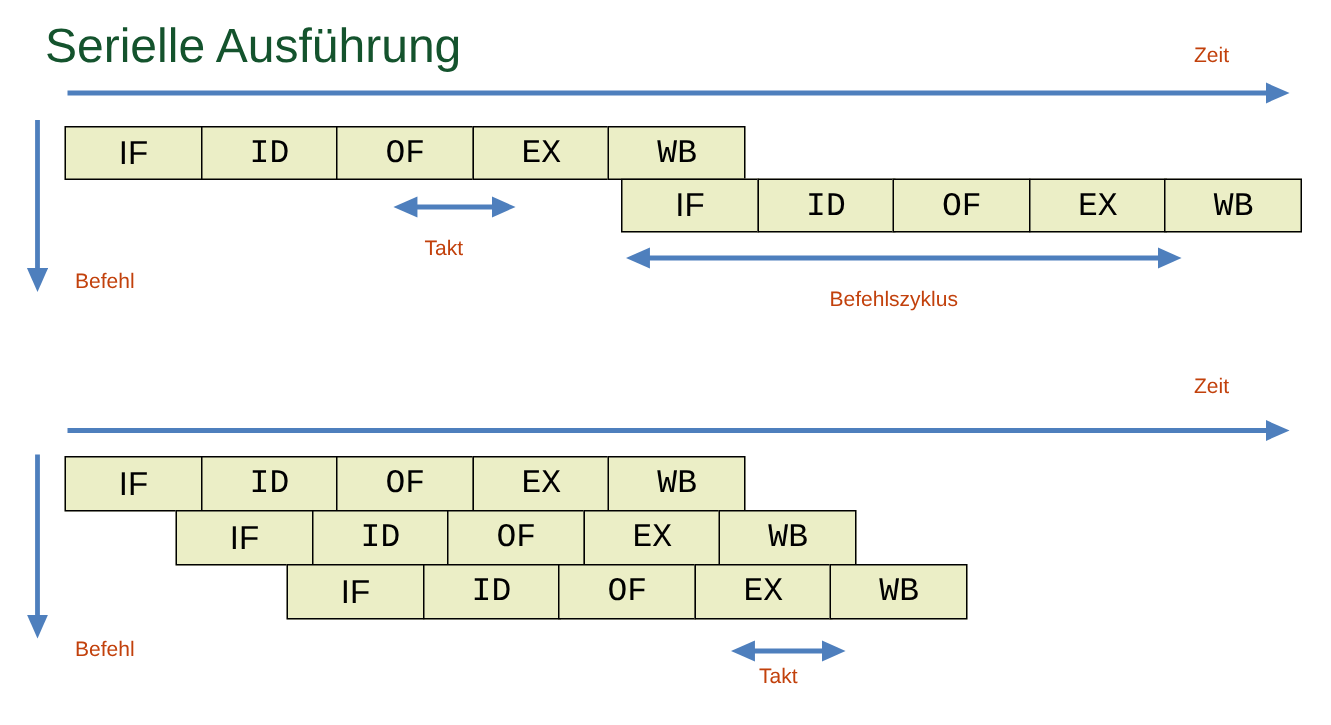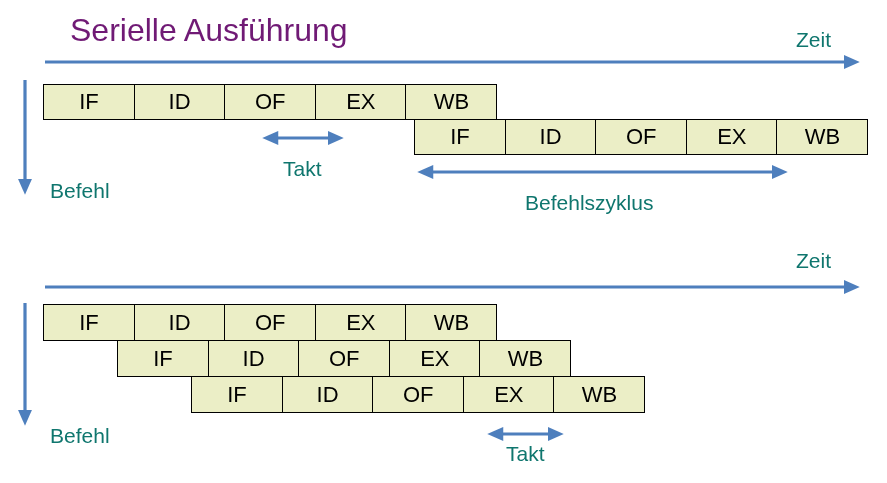--- a/index.html
+++ b/index.html
@@ -13,48 +13,47 @@
     height: 483px;
     background: #ffffff;
     overflow: hidden;
     font-family: "Liberation Sans", sans-serif;
     color: #000;
   }
   .title {
     position: absolute;
     font-size: 32px;
     line-height: 1;
-    color: #701a75;
+    color: #14532d;
     white-space: nowrap;
-    margin-left: 40px;
   }
   .lbl {
     position: absolute;
-    font-size: 21px;
+    font-size: 14px;
     line-height: 1;
-    color: #0f766e;
+    color: #c2410c;
     white-space: nowrap;
   }
   .row {
     position: absolute;
     display: flex;
   }
   .cell {
     box-sizing: border-box;
     width: 92px;
     height: 36px;
     background: var(--box-fill, #EBEEC6);
     border: 1.4px solid var(--box-border, #000);
     display: flex;
     align-items: center;
     justify-content: center;
     font-size: 22px;
     color: #000;
   }
-  .cell + .cell { margin-left: -1.4px; }
+  .cell + .cell { margin-left: -1.4px; font-family: Liberation Mono, monospace; }
   .row-tall .cell { height: 37px; }
   svg.overlay {
     position: absolute;
     left: 0; top: 0;
     width: 887px;
     height: 483px;
     color: var(--accent-blue, #4E7FBD);
     pointer-events: none;
   }
   svg.overlay line { stroke: currentColor; stroke-width: 3.2; }
@@ -106,21 +105,21 @@
     <div class="cell">ID</div>
     <div class="cell">OF</div>
     <div class="cell">EX</div>
     <div class="cell">WB</div>
   </div>
 
   <div class="lbl" style="left:283px; top:158px;">Takt</div>
 
   <div class="lbl" style="left:50px; top:180px;">Befehl</div>
 
-  <div class="lbl" style="left:525px; top:192px;text-align:right;">Befehlszyklus</div>
+  <div class="lbl" style="left:553px; top:192px;text-align:right;">Befehlszyklus</div>
 
 
   <div class="lbl" style="left:796px; top:250px;">Zeit</div>
 
   <div class="row row-tall" style="left:43px; top:304px;">
     <div class="cell">IF</div>
     <div class="cell">ID</div>
     <div class="cell">OF</div>
     <div class="cell">EX</div>
     <div class="cell">WB</div>

